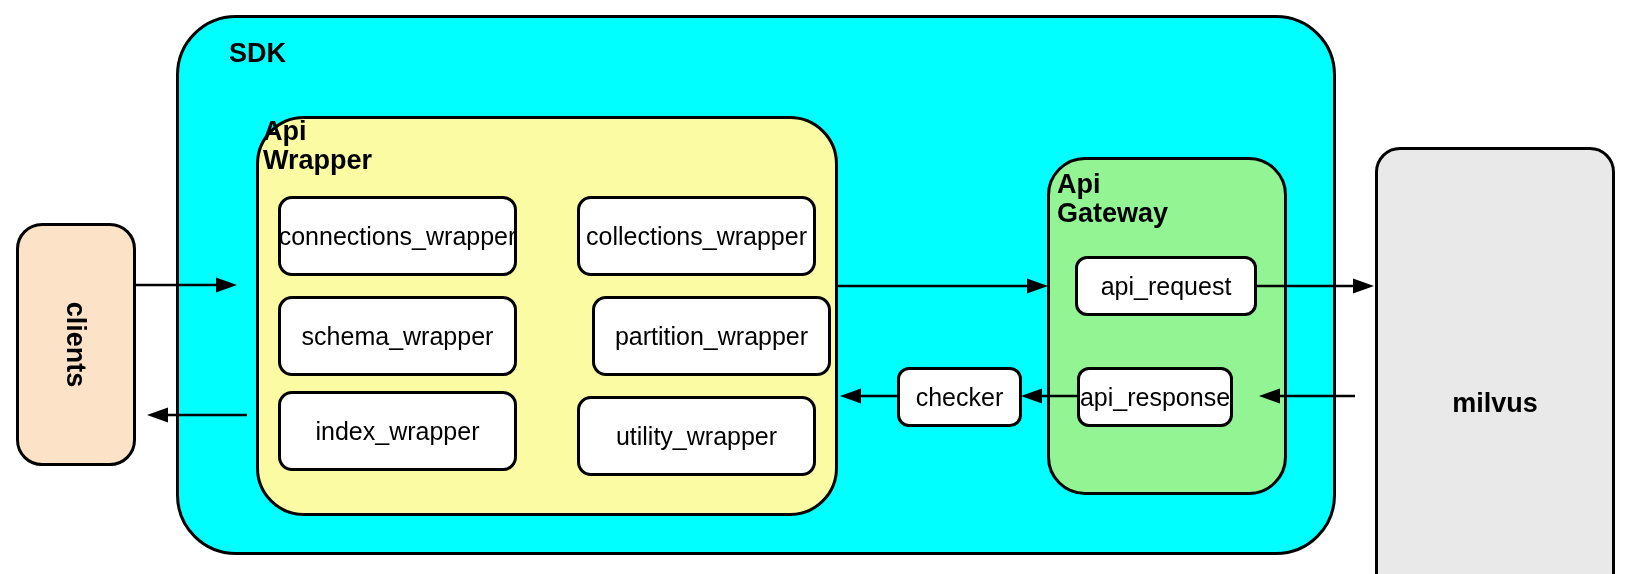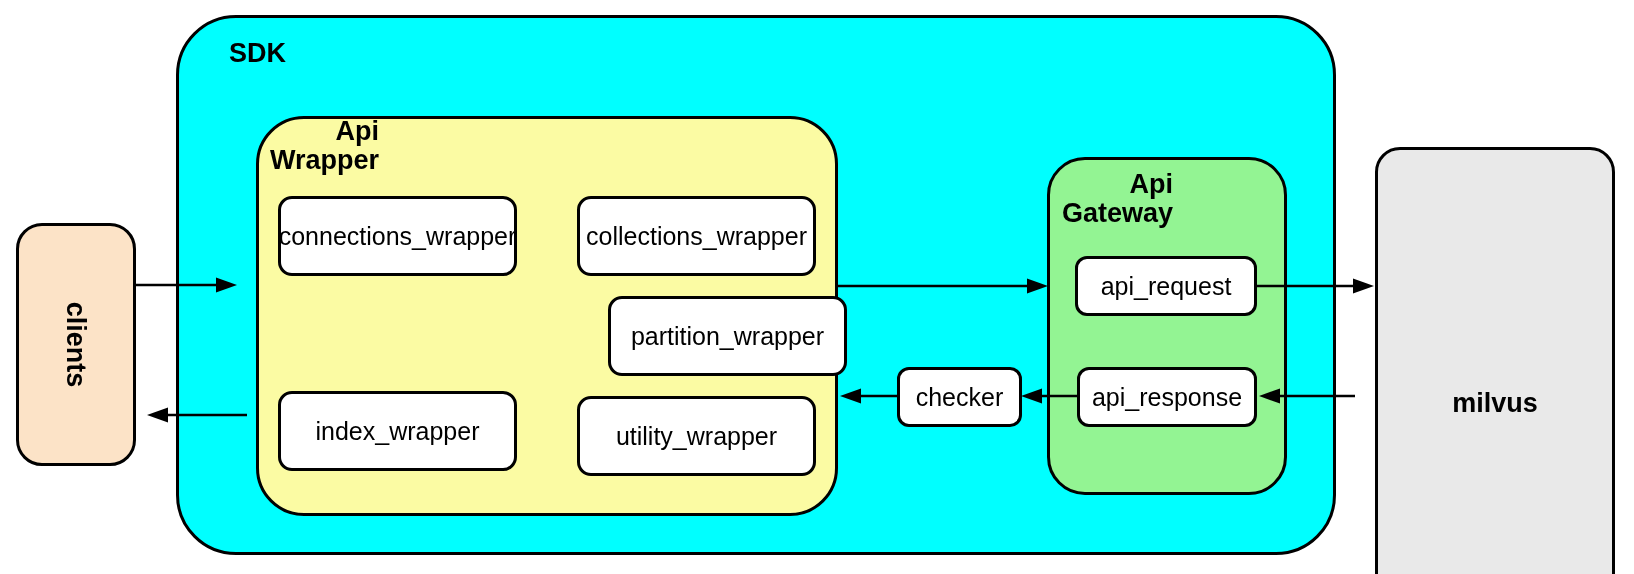--- a/index.html
+++ b/index.html
@@ -51,21 +51,21 @@
     font-size:25px;color:#000;
     white-space:nowrap;
   }
   .module{width:239px;height:80px;border-radius:14px;}
   .small-node{border-radius:12px;}
   .bold-label{
     position:absolute;
     font-weight:bold;font-size:27px;color:#000;
     line-height:29px;
   }
-  .two-line{width:116px;text-align:right;}
+  .two-line{width:116px;text-align:left;}
   .vertical-text{
     font-weight:bold;font-size:27px;color:#000;
     transform:rotate(90deg);
     white-space:nowrap;
   }
   .big-name{font-weight:bold;font-size:27px;color:#000;}
   svg.arrows{
     position:absolute;left:0;top:0;
     pointer-events:none;
   }
@@ -93,27 +93,28 @@
   <div class="container clients">
     <span class="vertical-text">clients</span>
   </div>
 
   <div class="container milvus">
     <span class="big-name">milvus</span>
   </div>
 
   <div class="node module" style="left:577px;top:196px;">collections_wrapper</div>
   <div class="node module" style="left:278px;top:196px;">connections_wrapper</div>
-  <div class="node module" style="left:608px;top:296px;">partition_wrapper</div>
+  <div class="node module" style="left:278px;top:296px;">schema_wrapper</div>
+  <div class="node module" style="left:592px;top:296px;">partition_wrapper</div>
   <div class="node module" style="left:278px;top:391px;">index_wrapper</div>
   <div class="node module" style="left:577px;top:396px;text-align:center;">utility_wrapper</div>
 
   <div class="node small-node" style="left:897px;top:367px;width:125px;height:60px;">checker</div>
   <div class="node small-node" style="left:1075px;top:256px;width:182px;height:60px;">api_request</div>
-  <div class="node small-node" style="left:1077px;top:367px;width:180px;height:60px;">api_response</div>
+  <div class="node small-node" style="left:1077px;top:367px;width:156px;height:60px;">api_response</div>
 
   <svg class="arrows" width="1634" height="574" viewBox="0 0 1634 574">
 
     <g>
       <line x1="136" y1="285" x2="219" y2="285" stroke="#000" stroke-width="2.5"></line>
       <polygon points="237,285 216,277.5 216,292.5" fill="#000"></polygon>
     </g>
 
     <g>
       <line x1="247" y1="415" x2="166" y2="415" stroke="#000" stroke-width="2.5"></line>

